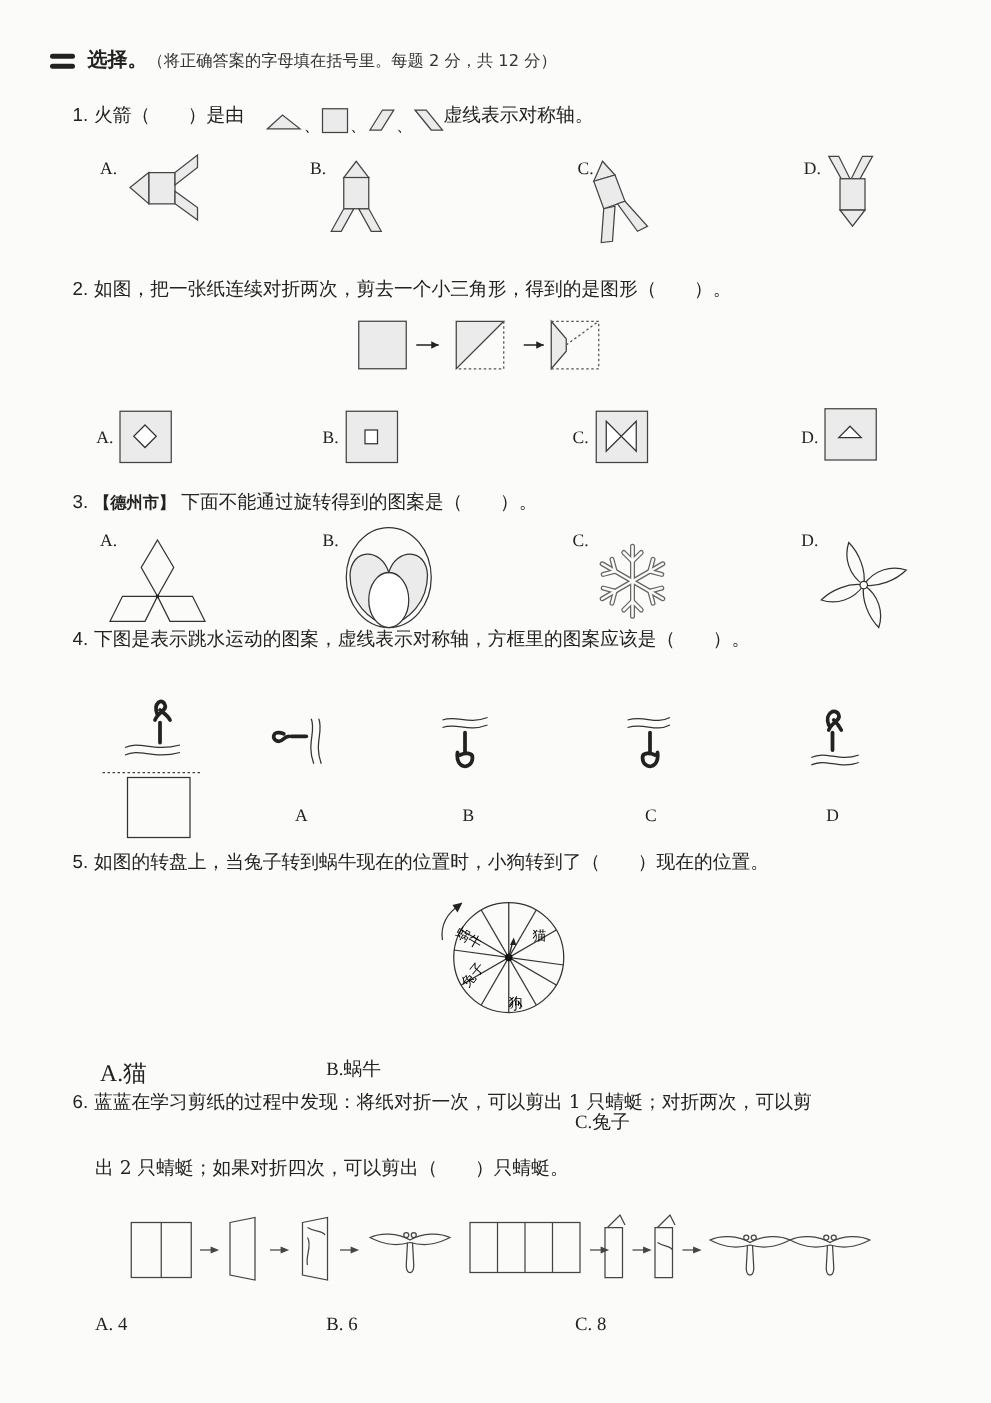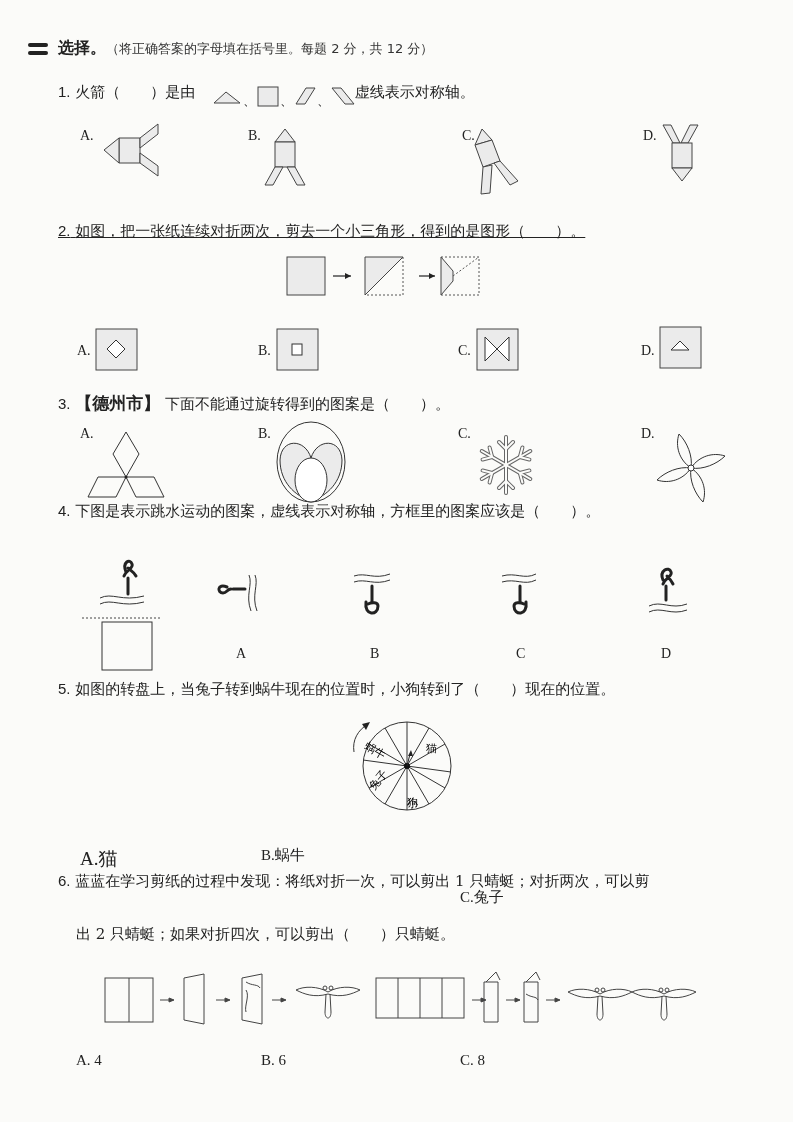--- a/index.html
+++ b/index.html
@@ -2,21 +2,21 @@
 <html><head>
 <meta charset="utf-8">
 <style>
   html, body { margin: 0; padding: 0; }
   body {
     width: 793px; height: 1122px; background: #fbfbf9; position: relative; overflow: hidden;
     font-family: "DejaVu Serif", "Liberation Serif", serif; color: #222;
   }
   .q { position: absolute; left: 58px; font-size: 15px; white-space: nowrap; }
   .q .num { font-family: "Liberation Sans", sans-serif; }
-  .sec { position: absolute; left: 28px; top: 38px; font-size: 16px; white-space: nowrap; }
+  .sec { position: absolute; left: 40px; top: 38px; font-size: 16px; white-space: nowrap; }
   .sec .mark { display: inline-block; width: 20px; height: 4px; background: #222; border-radius: 2px; vertical-align: middle; margin-right: 10px; box-shadow: 0 -8px 0 0 #222; position: relative; top: 4px;}
   .sec .title { font-family: "Liberation Sans", sans-serif; font-weight: bold; }
   .sec .note { font-family: "DejaVu Sans", sans-serif; font-size: 13px; color: #333; }
   .opt { position: absolute; font-family: "Liberation Serif", serif; font-size: 14px; }
   svg { position: absolute; overflow: visible; }
   .fill { fill: #ebebeb; stroke: #444; stroke-width: 1; }
   .line { fill: none; stroke: #333; stroke-width: 1; }
   .thick { fill: none; stroke: #222; stroke-width: 3; stroke-linecap: round; }
 </style>
 </head>
@@ -67,21 +67,21 @@
 </svg>
 
 <span class="opt" style="left:643px;top:128px;">D.</span>
 <svg style="left:660px;top:125px;" width="60" height="70">
   <polygon class="fill" points="3,0 11,0 20,18 13,18"></polygon>
   <polygon class="fill" points="30,0 38,0 28,18 21,18"></polygon>
   <rect class="fill" x="12" y="18" width="20" height="25"></rect>
   <polygon class="fill" points="12,43 32,43 22,56"></polygon>
 </svg>
 
-<div class="q" style="top:222px;text-decoration:underline;">
+<div class="q" style="top:222px;">
   <span class="num">2.</span>
   <span>如图，把一张纸连续对折两次，剪去一个小三角形，得到的是图形（　　）。</span>
 </div>
 <svg style="left:285px;top:255px;" width="200" height="45">
   <rect class="fill" x="2" y="2" width="38" height="38"></rect>
   <line x1="48" y1="21" x2="66" y2="21" stroke="#222" stroke-width="1.2"></line>
   <polygon points="66,21 60,18 60,24" fill="#222"></polygon>
   <polygon class="fill" points="80,2 118,2 80,40"></polygon>
   <polyline points="118,2 118,40 80,40" fill="none" stroke="#555" stroke-dasharray="2,2"></polyline>
   <line x1="134" y1="21" x2="150" y2="21" stroke="#222" stroke-width="1.2"></line>
@@ -111,21 +111,21 @@
 </svg>
 
 <span class="opt" style="left:641px;top:343px;">D.</span>
 <svg style="left:659px;top:326px;" width="44" height="44">
   <rect class="fill" x="1" y="1" width="41" height="41"></rect>
   <polygon points="21,15 30,24 12,24" fill="#fff" stroke="#333"></polygon>
 </svg>
 
 <div class="q" style="top:392px;">
   <span class="num">3.</span>
-  <span style="font-family:'DejaVu Sans',sans-serif;font-weight:bold;font-size:17px;">【德州市】</span>
+  <span style="font-family:'DejaVu Sans',sans-serif;font-weight:bold;font-size:13px;">【德州市】</span>
   <span>下面不能通过旋转得到的图案是（　　）。</span>
 </div>
 
 <span class="opt" style="left:80px;top:426px;">A.</span>
 <svg style="left:86px;top:430px;" width="80" height="72">
   <polygon class="line" points="40,2 53,24 40,47 27,24"></polygon>
   <polygon class="line" points="40,47 12,47 2,67 30,67"></polygon>
   <polygon class="line" points="40,47 68,47 78,67 50,67"></polygon>
   <circle cx="40" cy="47" r="1.5" fill="#222"></circle>
 </svg>

